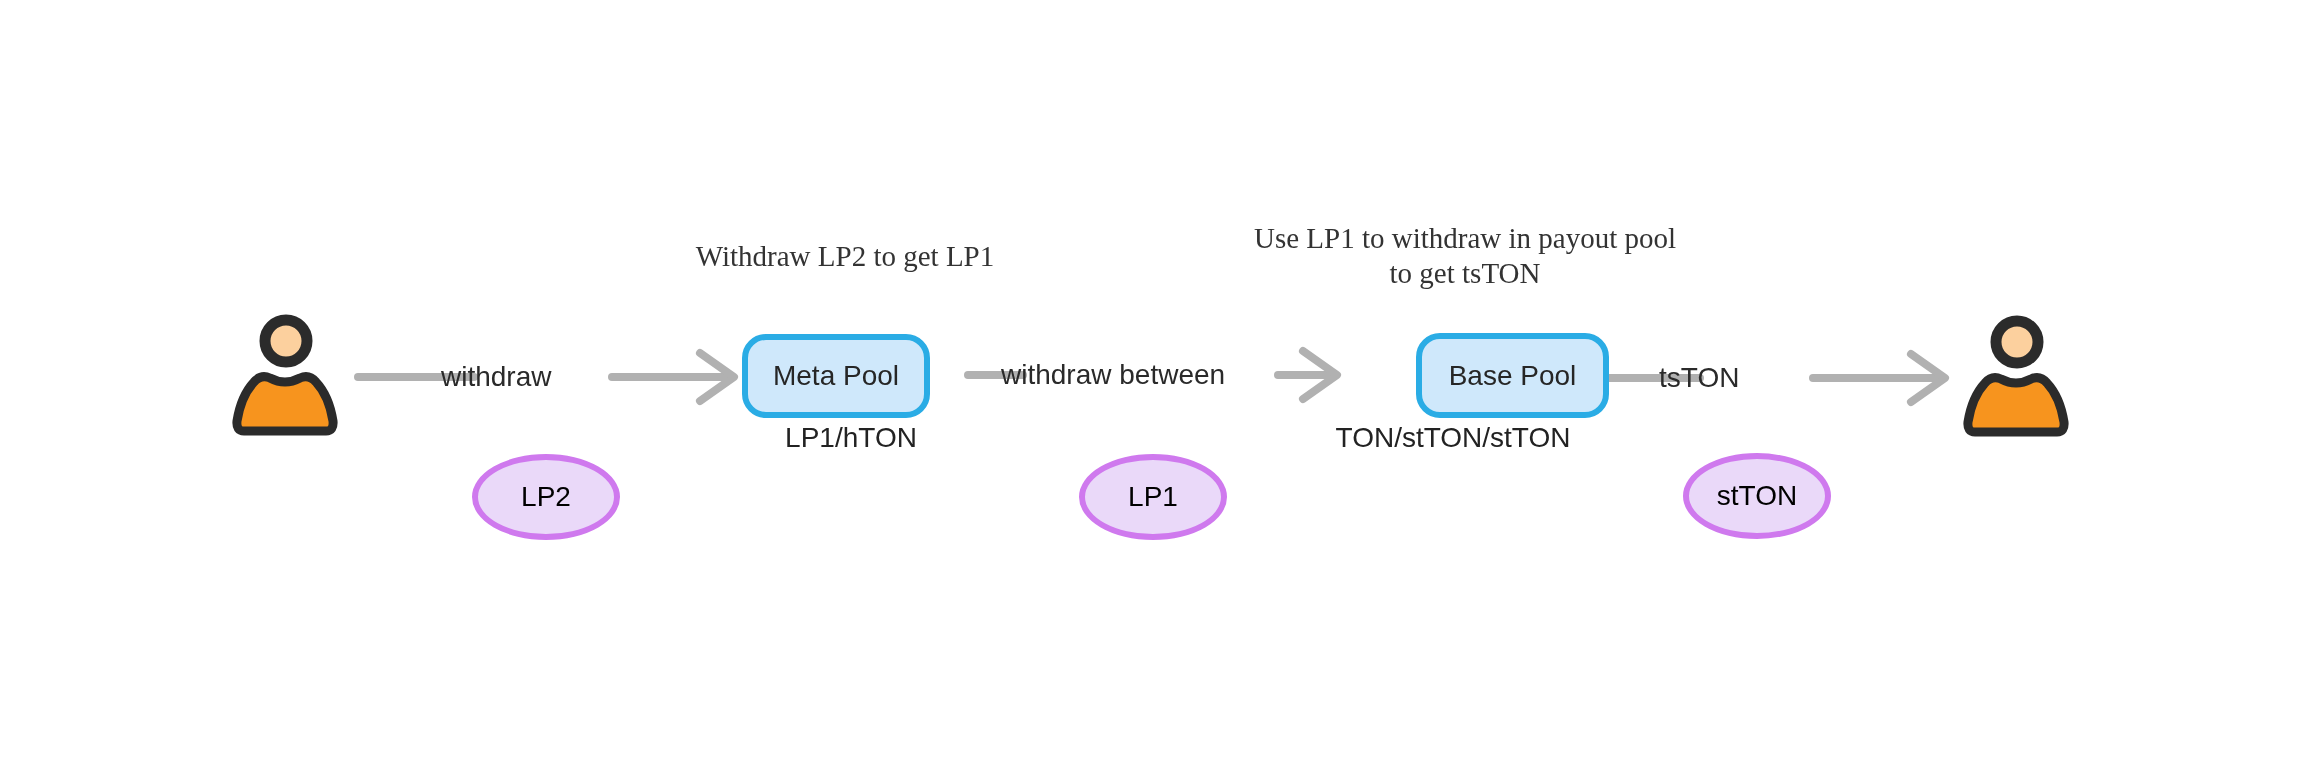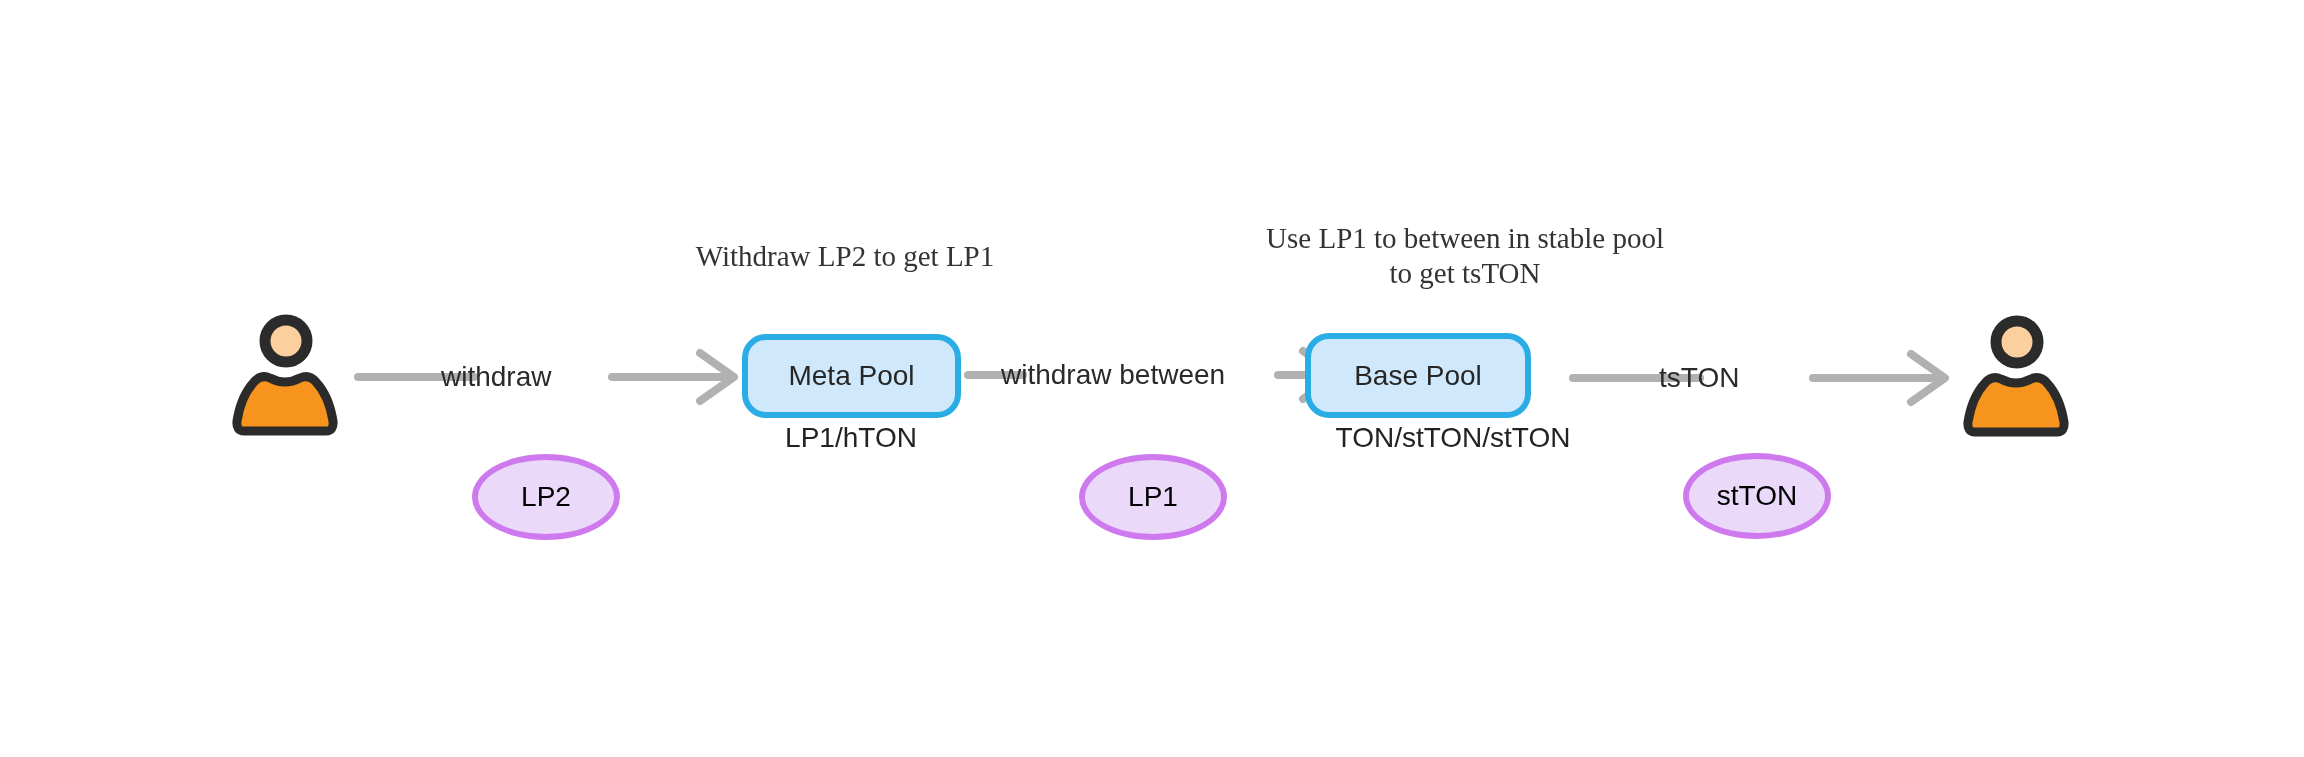--- a/index.html
+++ b/index.html
@@ -93,30 +93,30 @@
   </svg>
 
   <svg class="abs" style="left:1960px; top:314px;" width="112" height="123" viewBox="0 0 112 123" xmlns="http://www.w3.org/2000/svg">
     <circle cx="57" cy="28" r="21" fill="#fcd09e" stroke="#2b2b2b" stroke-width="11"></circle>
     <path d="M 15 118 L 97 118 Q 105 118 104 108 Q 100 83 87 69 Q 80 61 71 65 Q 56 73 41 65 Q 32 61 25 69 Q 12 83 8 108 Q 7 118 15 118 Z" fill="#f7941e" stroke="#2b2b2b" stroke-width="9" stroke-linejoin="round"></path>
   </svg>
 
   <div class="annotation" style="left:595px; top:239px; width:500px;">Withdraw LP2 to get LP1</div>
 
   <div class="annotation" style="left:1180px; top:221px; width:570px;">
-    <div>Use LP1 to between in stable pool</div>
+    <div>Use LP1 to withdraw in payout pool</div>
     <div>to get tsTON</div>
   </div>
 
-  <div class="pool-node" style="left:742px; top:334px; width:219px; height:84px;">
+  <div class="pool-node" style="left:742px; top:334px; width:188px; height:84px;">
     <span>Meta Pool</span>
   </div>
   <div class="sub-label" style="left:701px; top:423px; width:300px;">LP1/hTON</div>
 
-  <div class="pool-node" style="left:1305px; top:333px; width:226px; height:85px;">
+  <div class="pool-node" style="left:1416px; top:333px; width:193px; height:85px;">
     <span>Base Pool</span>
   </div>
   <div class="sub-label" style="left:1273px; top:423px; width:360px;">TON/stTON/stTON</div>
 
   <div class="edge-label" style="left:441px; top:362px; width:200px;">withdraw</div>
   <div class="edge-label" style="left:1001px; top:360px; width:300px;">withdraw between</div>
   <div class="edge-label" style="left:1659px; top:363px; width:200px;">tsTON</div>
 
   <div class="token" style="left:472px; top:454px;">
     <span>LP2</span>

